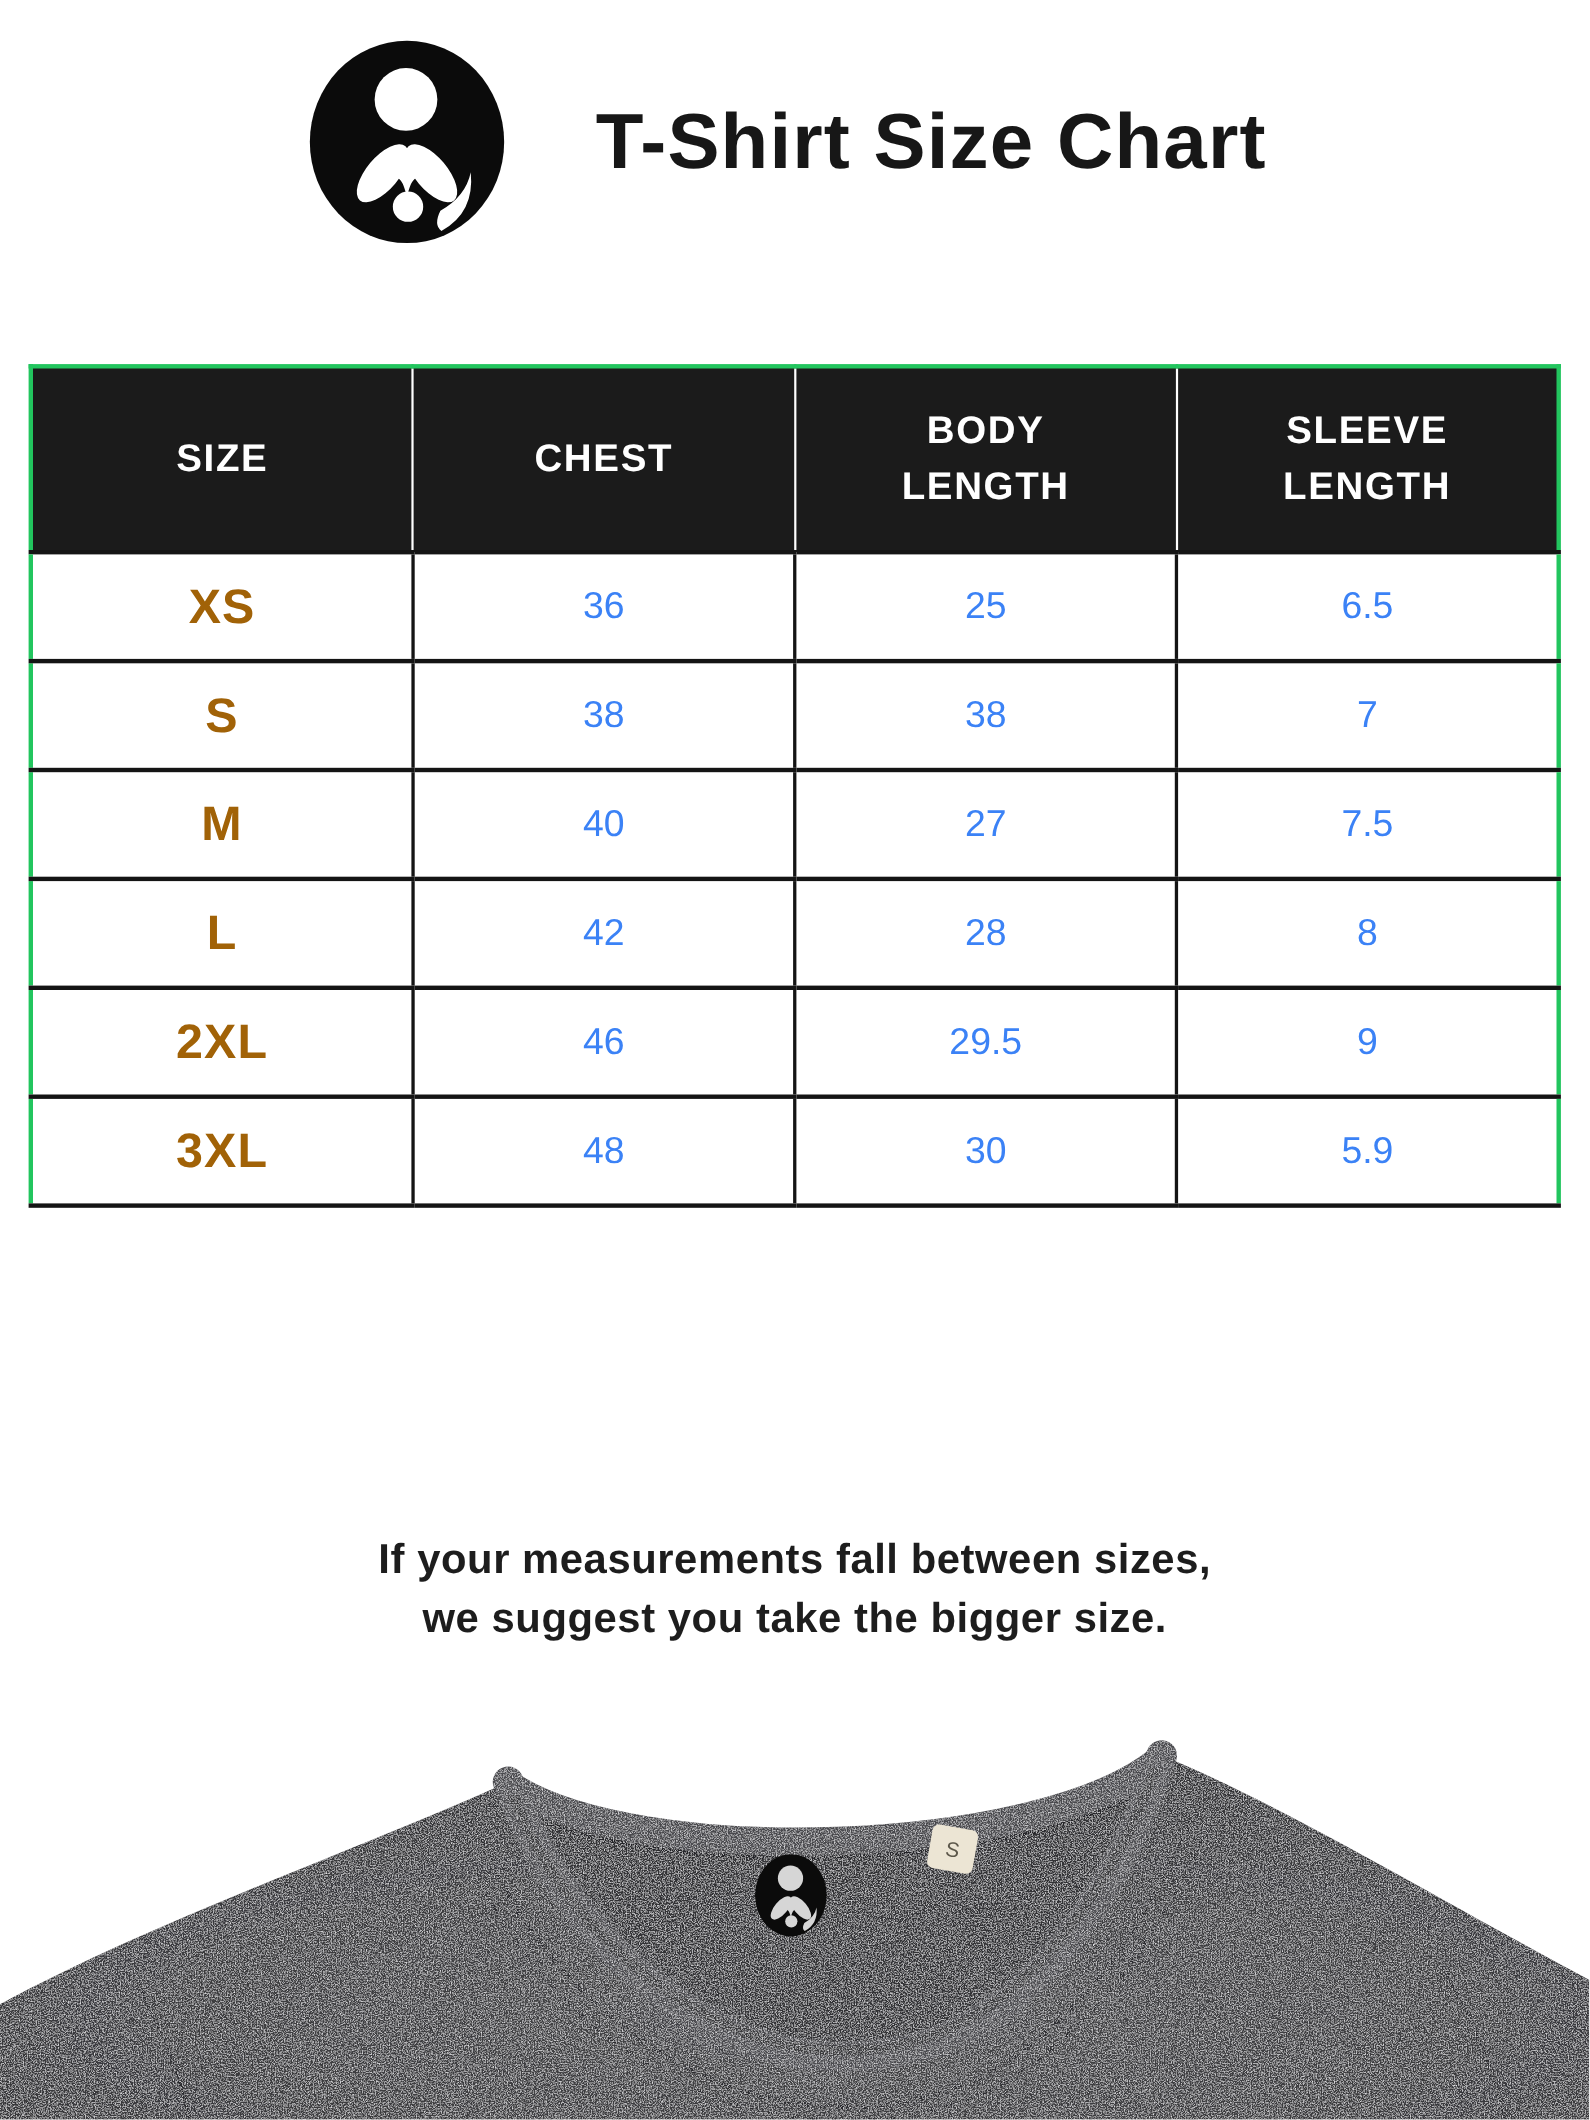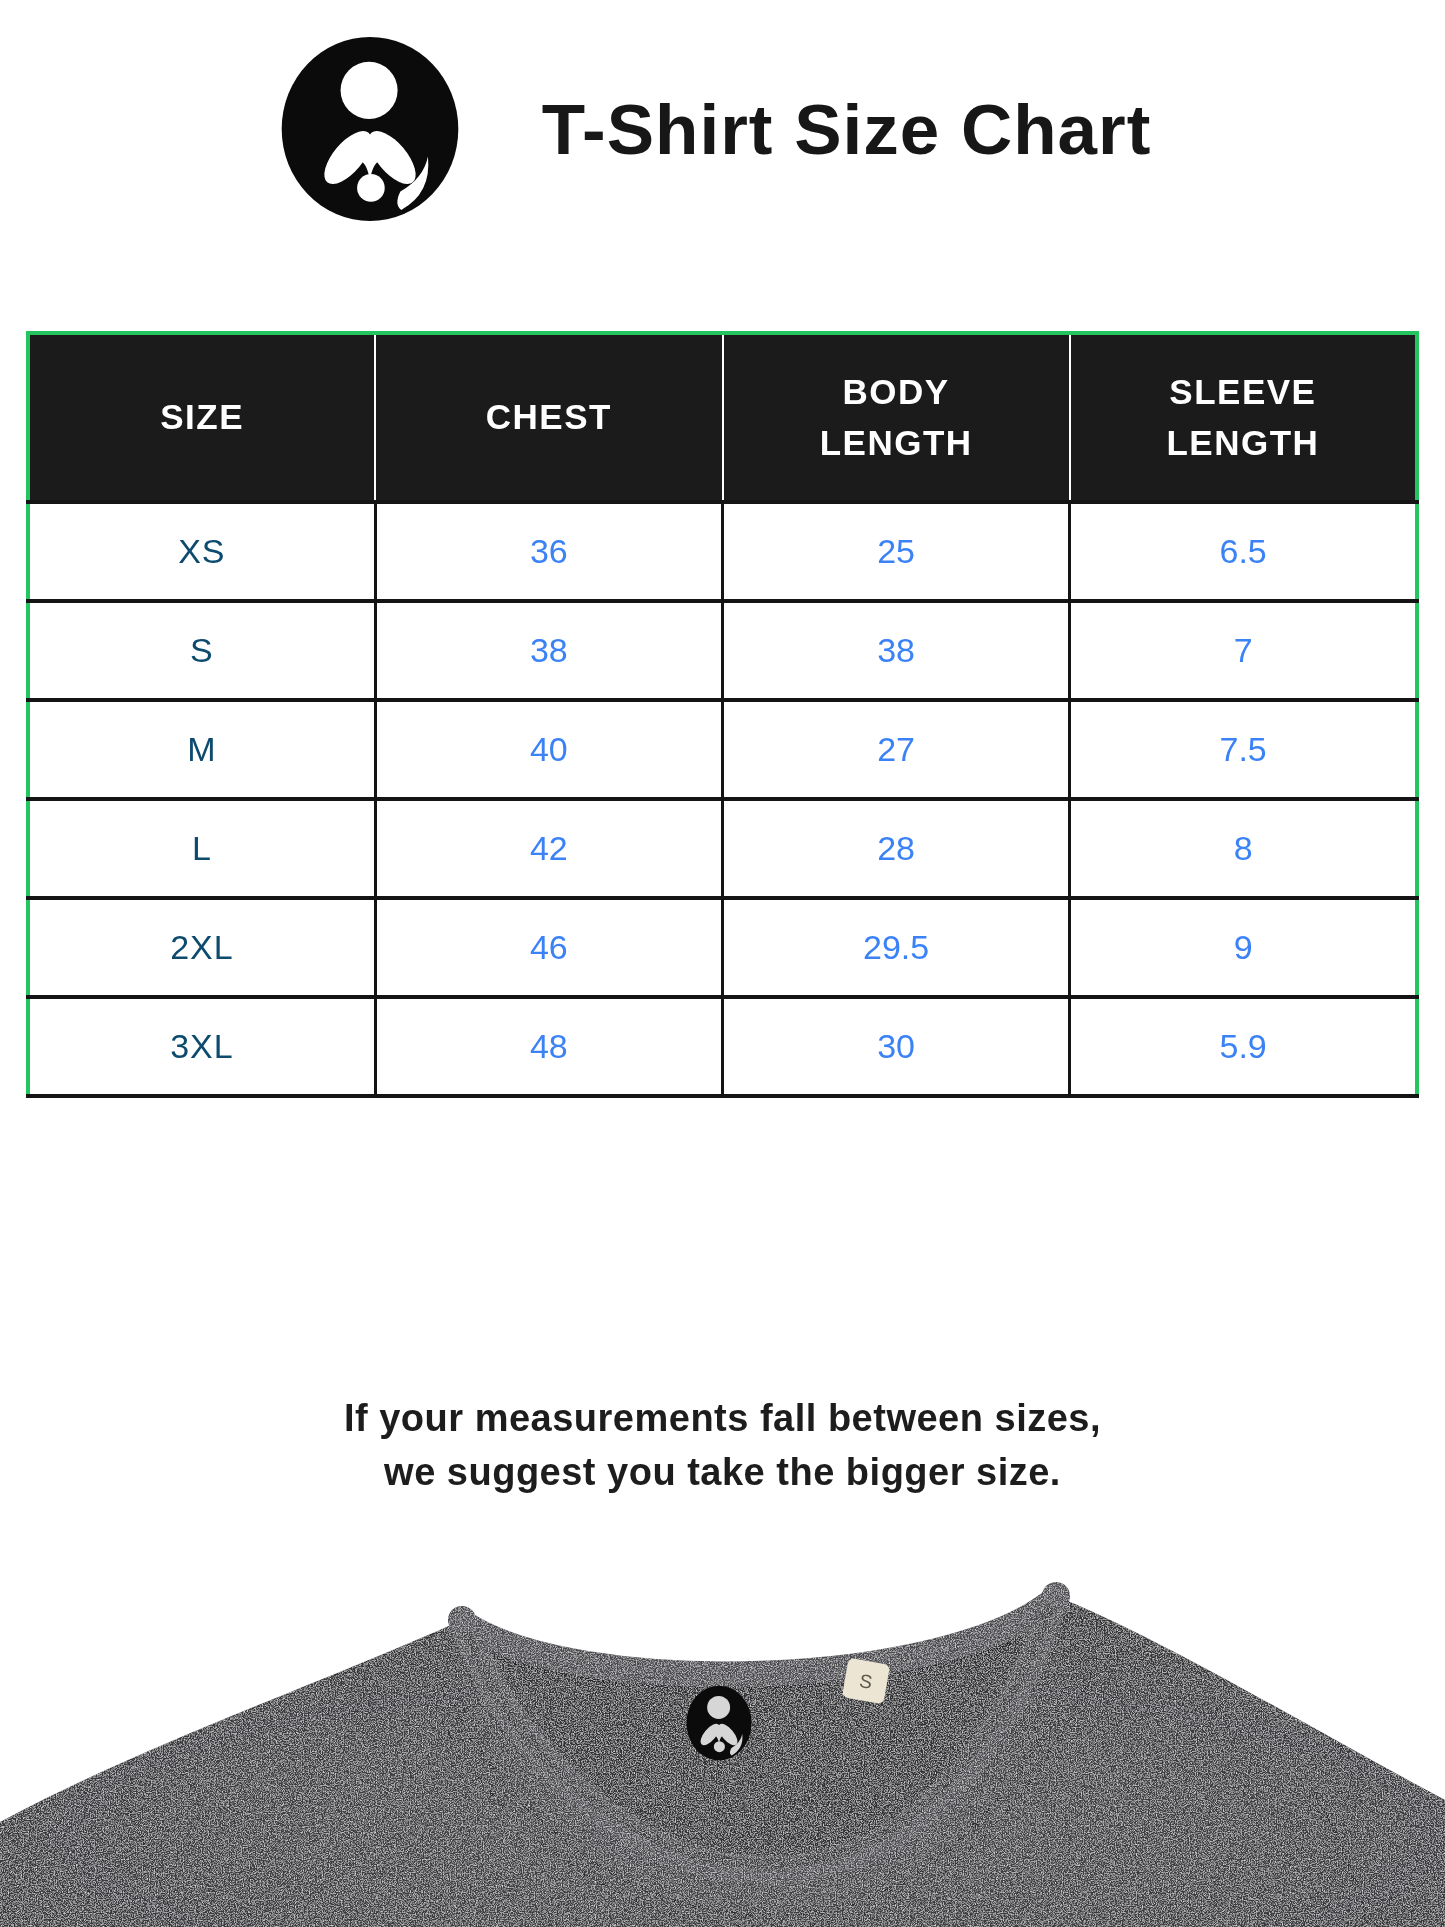--- a/index.html
+++ b/index.html
@@ -45,21 +45,21 @@
   .size-table thead th .hdr { white-space: pre-line; line-height: 1.45; display: inline-block; }
   .size-table tbody td {
     background: #ffffff;
     height: 93px;
     border: 3px solid #141414;
     border-top-width: 4px; border-bottom-width: 4px;
     text-align: center; vertical-align: middle;
     font-size: 34px; font-weight: 400; color: #3b82f6;
   }
   .size-table tbody td.size-cell {
-    font-size: 34px; font-weight: 400; color: #0c4a6e; letter-spacing: 1px;
+    font-size: 44px; font-weight: 700; color: #a16207; letter-spacing: 1px;
   }
 
   
   .note {
     position: absolute; top: 1392px; left: 0; right: 0;
     text-align: center;
   }
   .note p {
     margin: 0;
     font-size: 38px; font-weight: 700; color: #1d1d1d;

